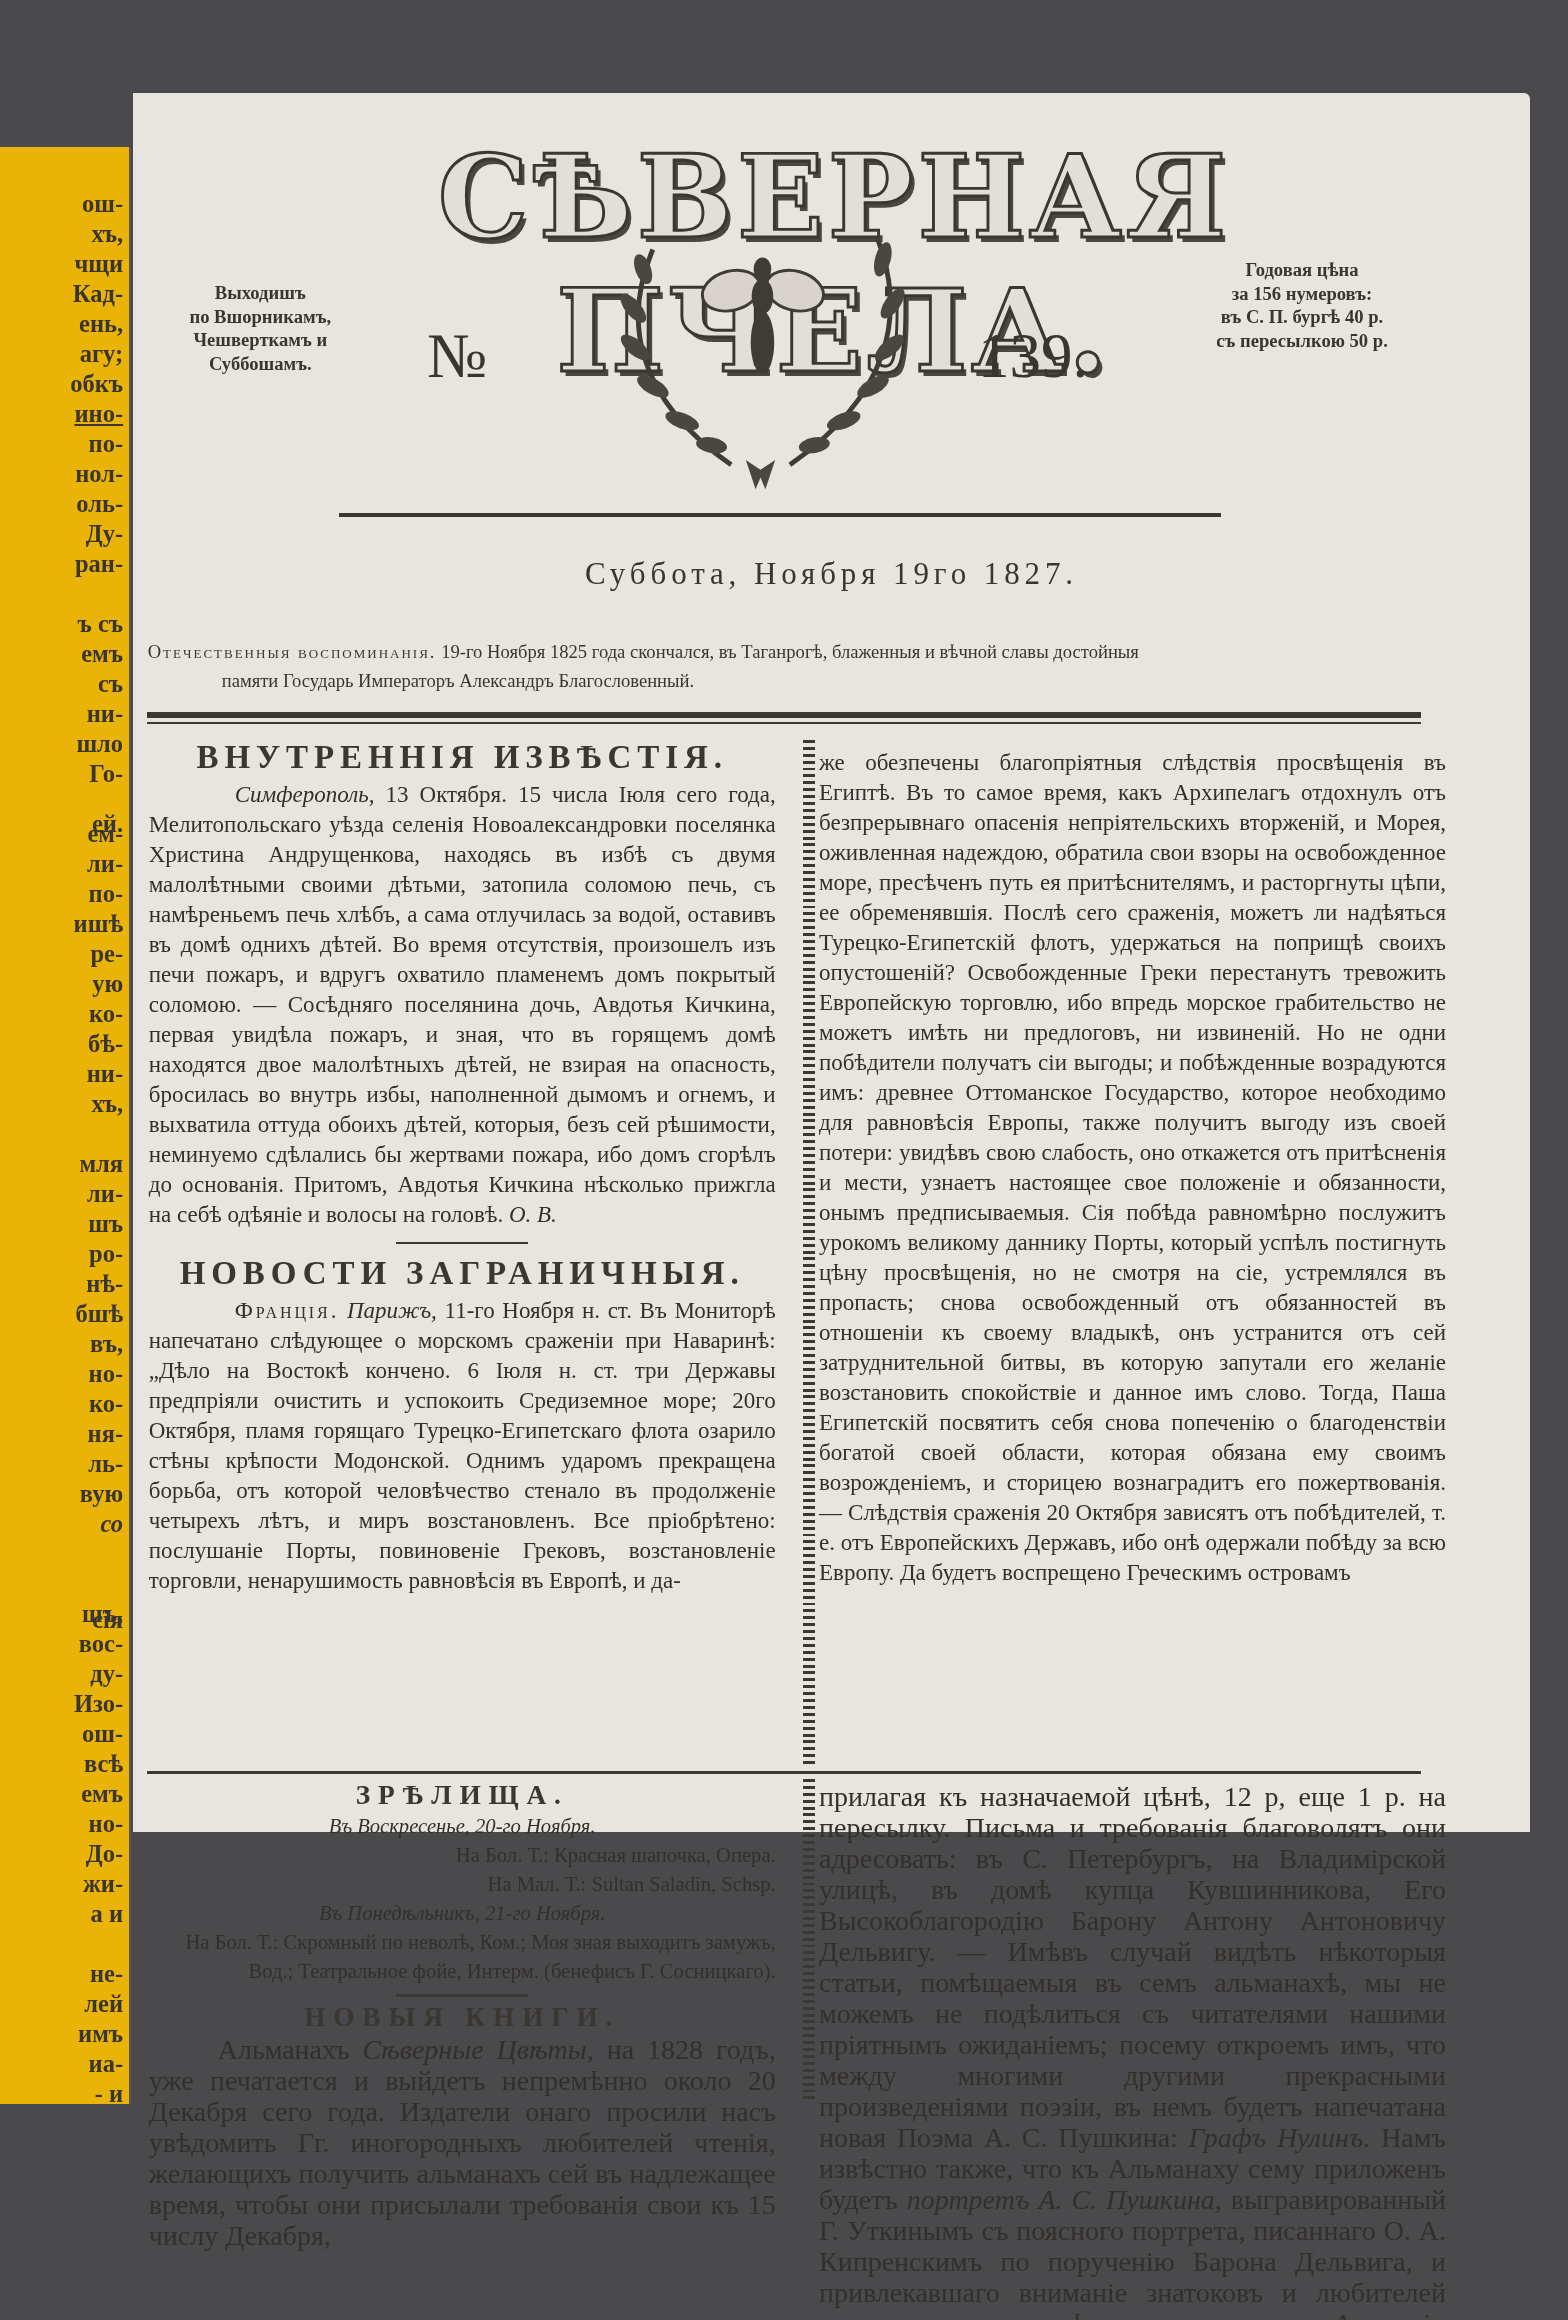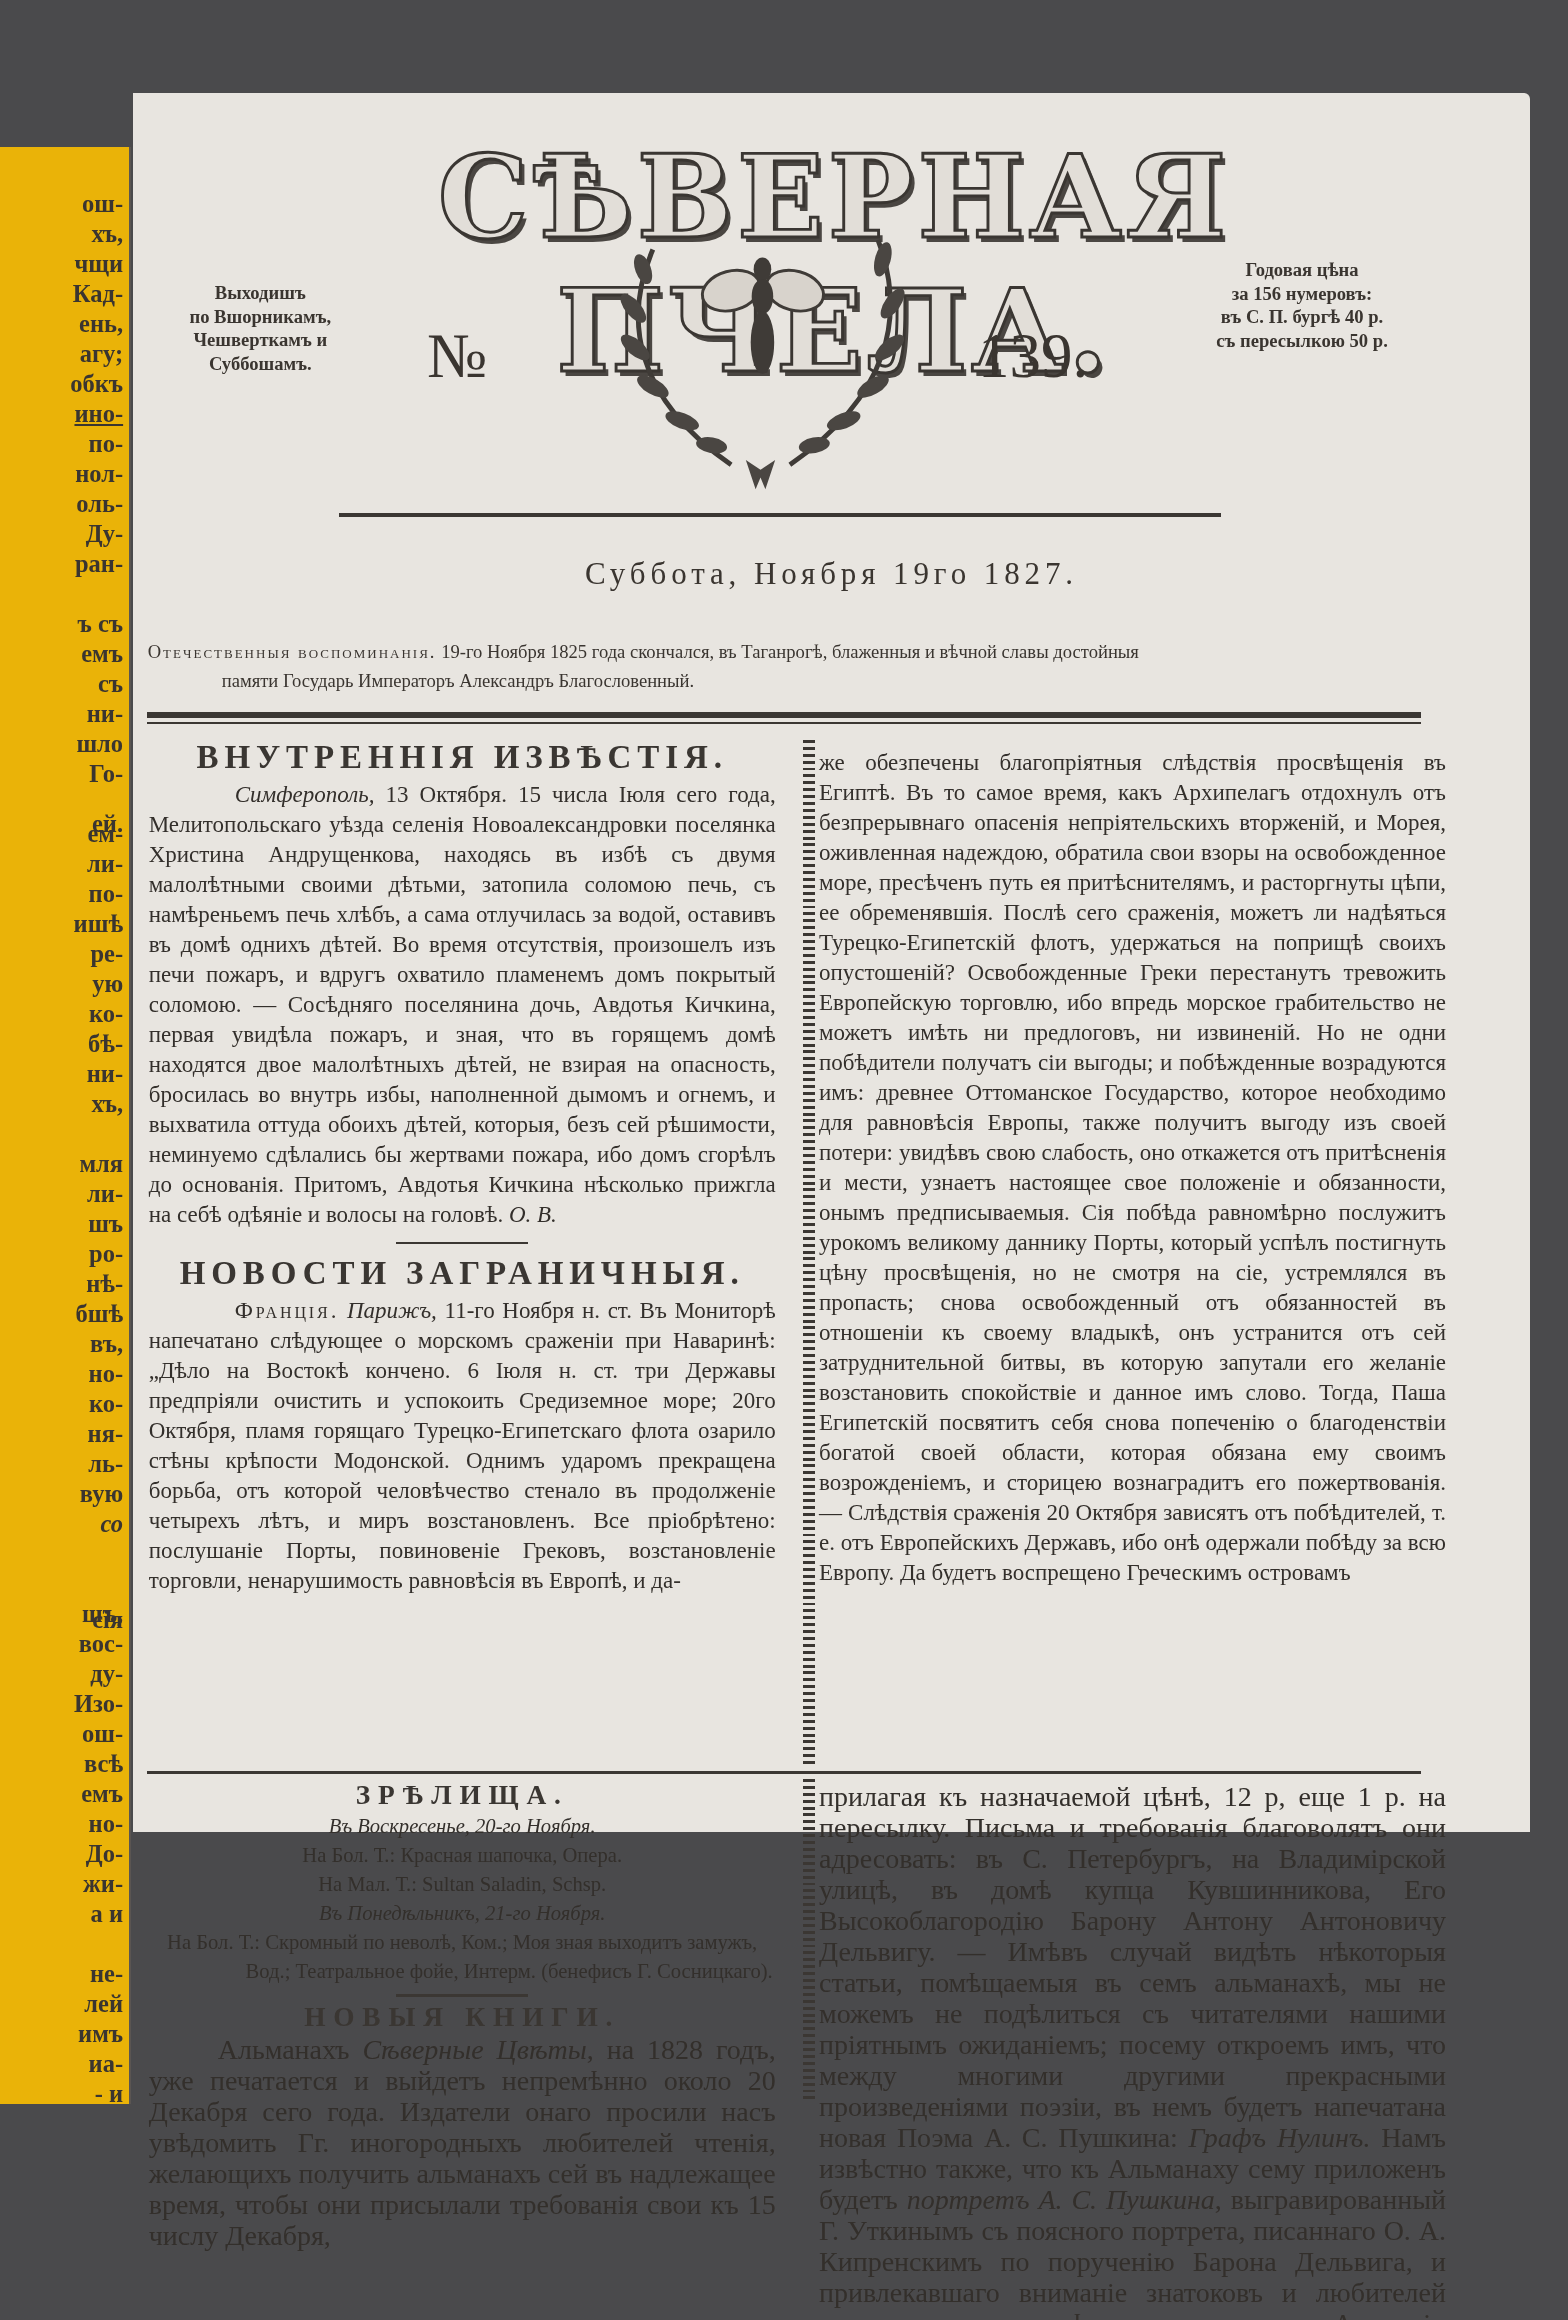--- a/index.html
+++ b/index.html
@@ -70,21 +70,21 @@
   .it { font-style: italic; }
   .spaced { letter-spacing: 2.9px; font-variant: small-caps; }
   .short-rule { width: 132px; height: 2.9px; background: #3b3733; margin: 11.8px auto 13.7px auto; }
   .col-divider {
     position: absolute; left: 670px; width: 11.8px;
     background: repeating-linear-gradient(to bottom, #3b3733 0 2.9px, transparent 2.9px 6.9px);
     -webkit-mask: none;
   }
   .theatre { font-size: 20.6px; line-height: 29px; }
   .theatre .day { text-align: center; font-style: italic; }
-  .theatre .entry { padding-left: 94px; text-indent: -94px; text-align: center; }
+  .theatre .entry { padding-left: 94px; text-indent: -94px; text-align: right; }
   .books { font-size: 28px; line-height: 31px; }
 </style>
 </head>
 <body>
 
 <div class="prev-page" id="prev">
     <div class="prev-line" style="top: 37px;">ош-</div>
     <div class="prev-line" style="top: 67px;">хъ,</div>
     <div class="prev-line" style="top: 97px;">чщи</div>
     <div class="prev-line" style="top: 127px;">Кад-</div>

